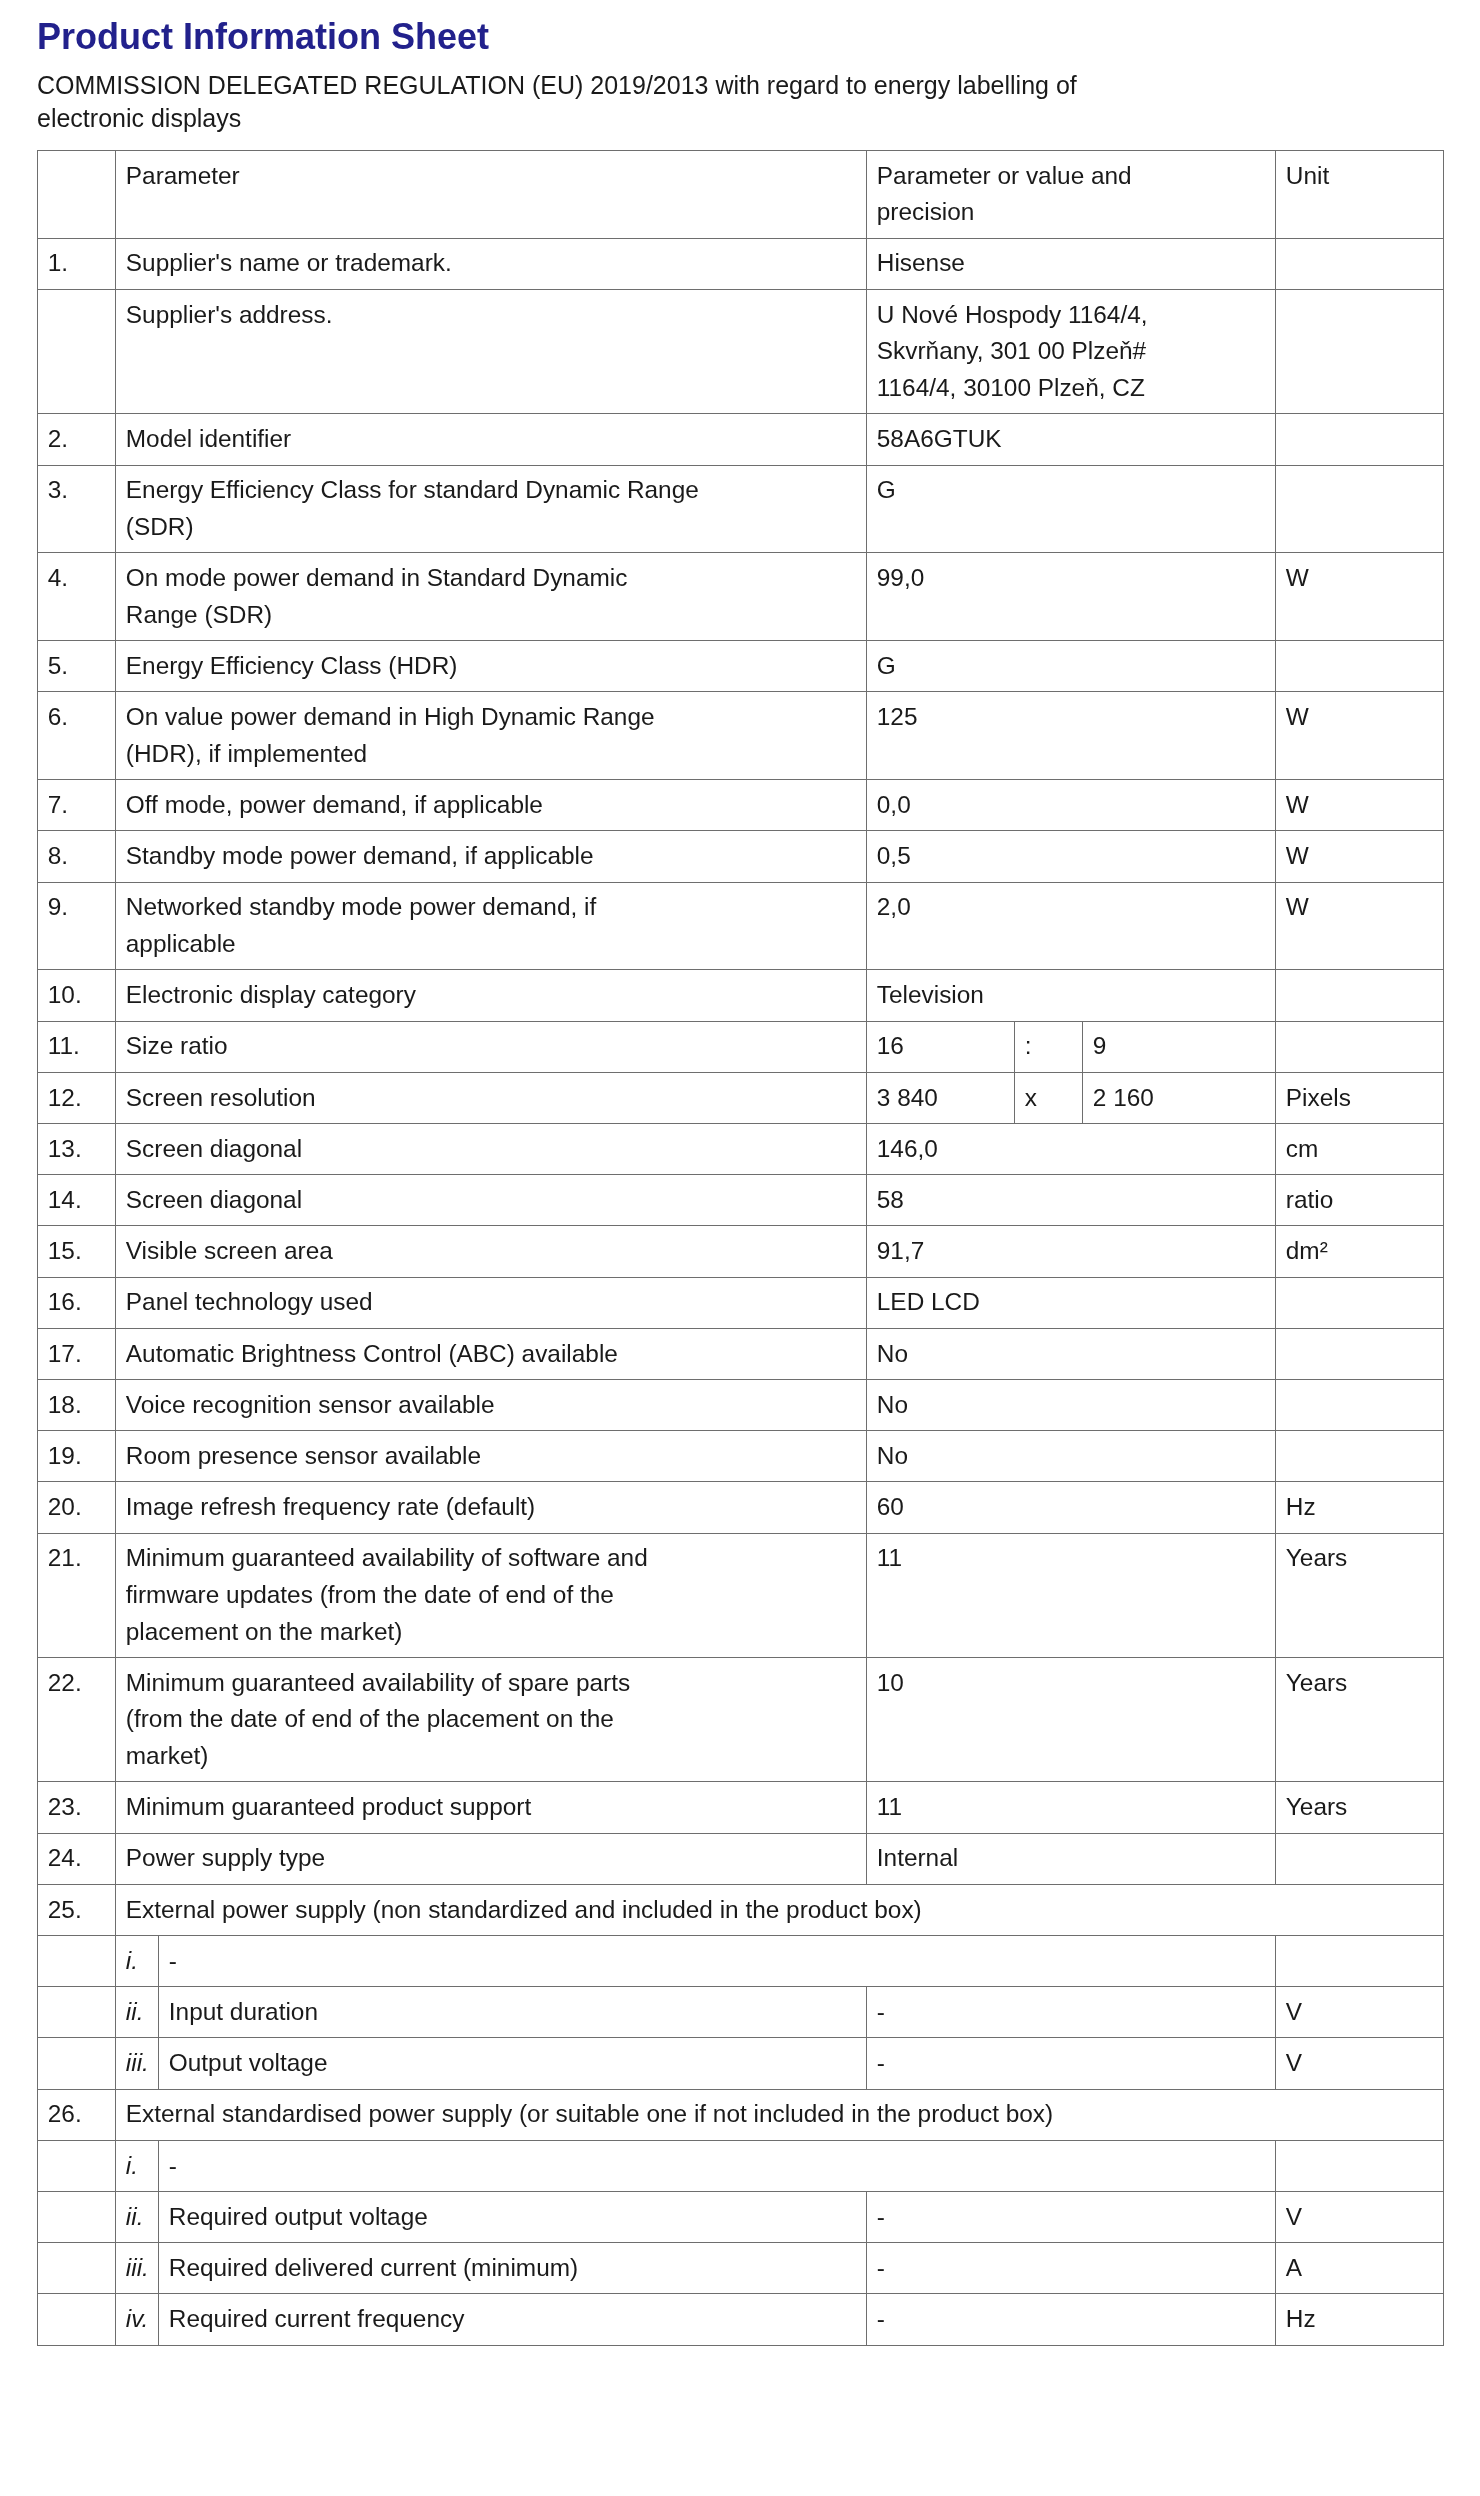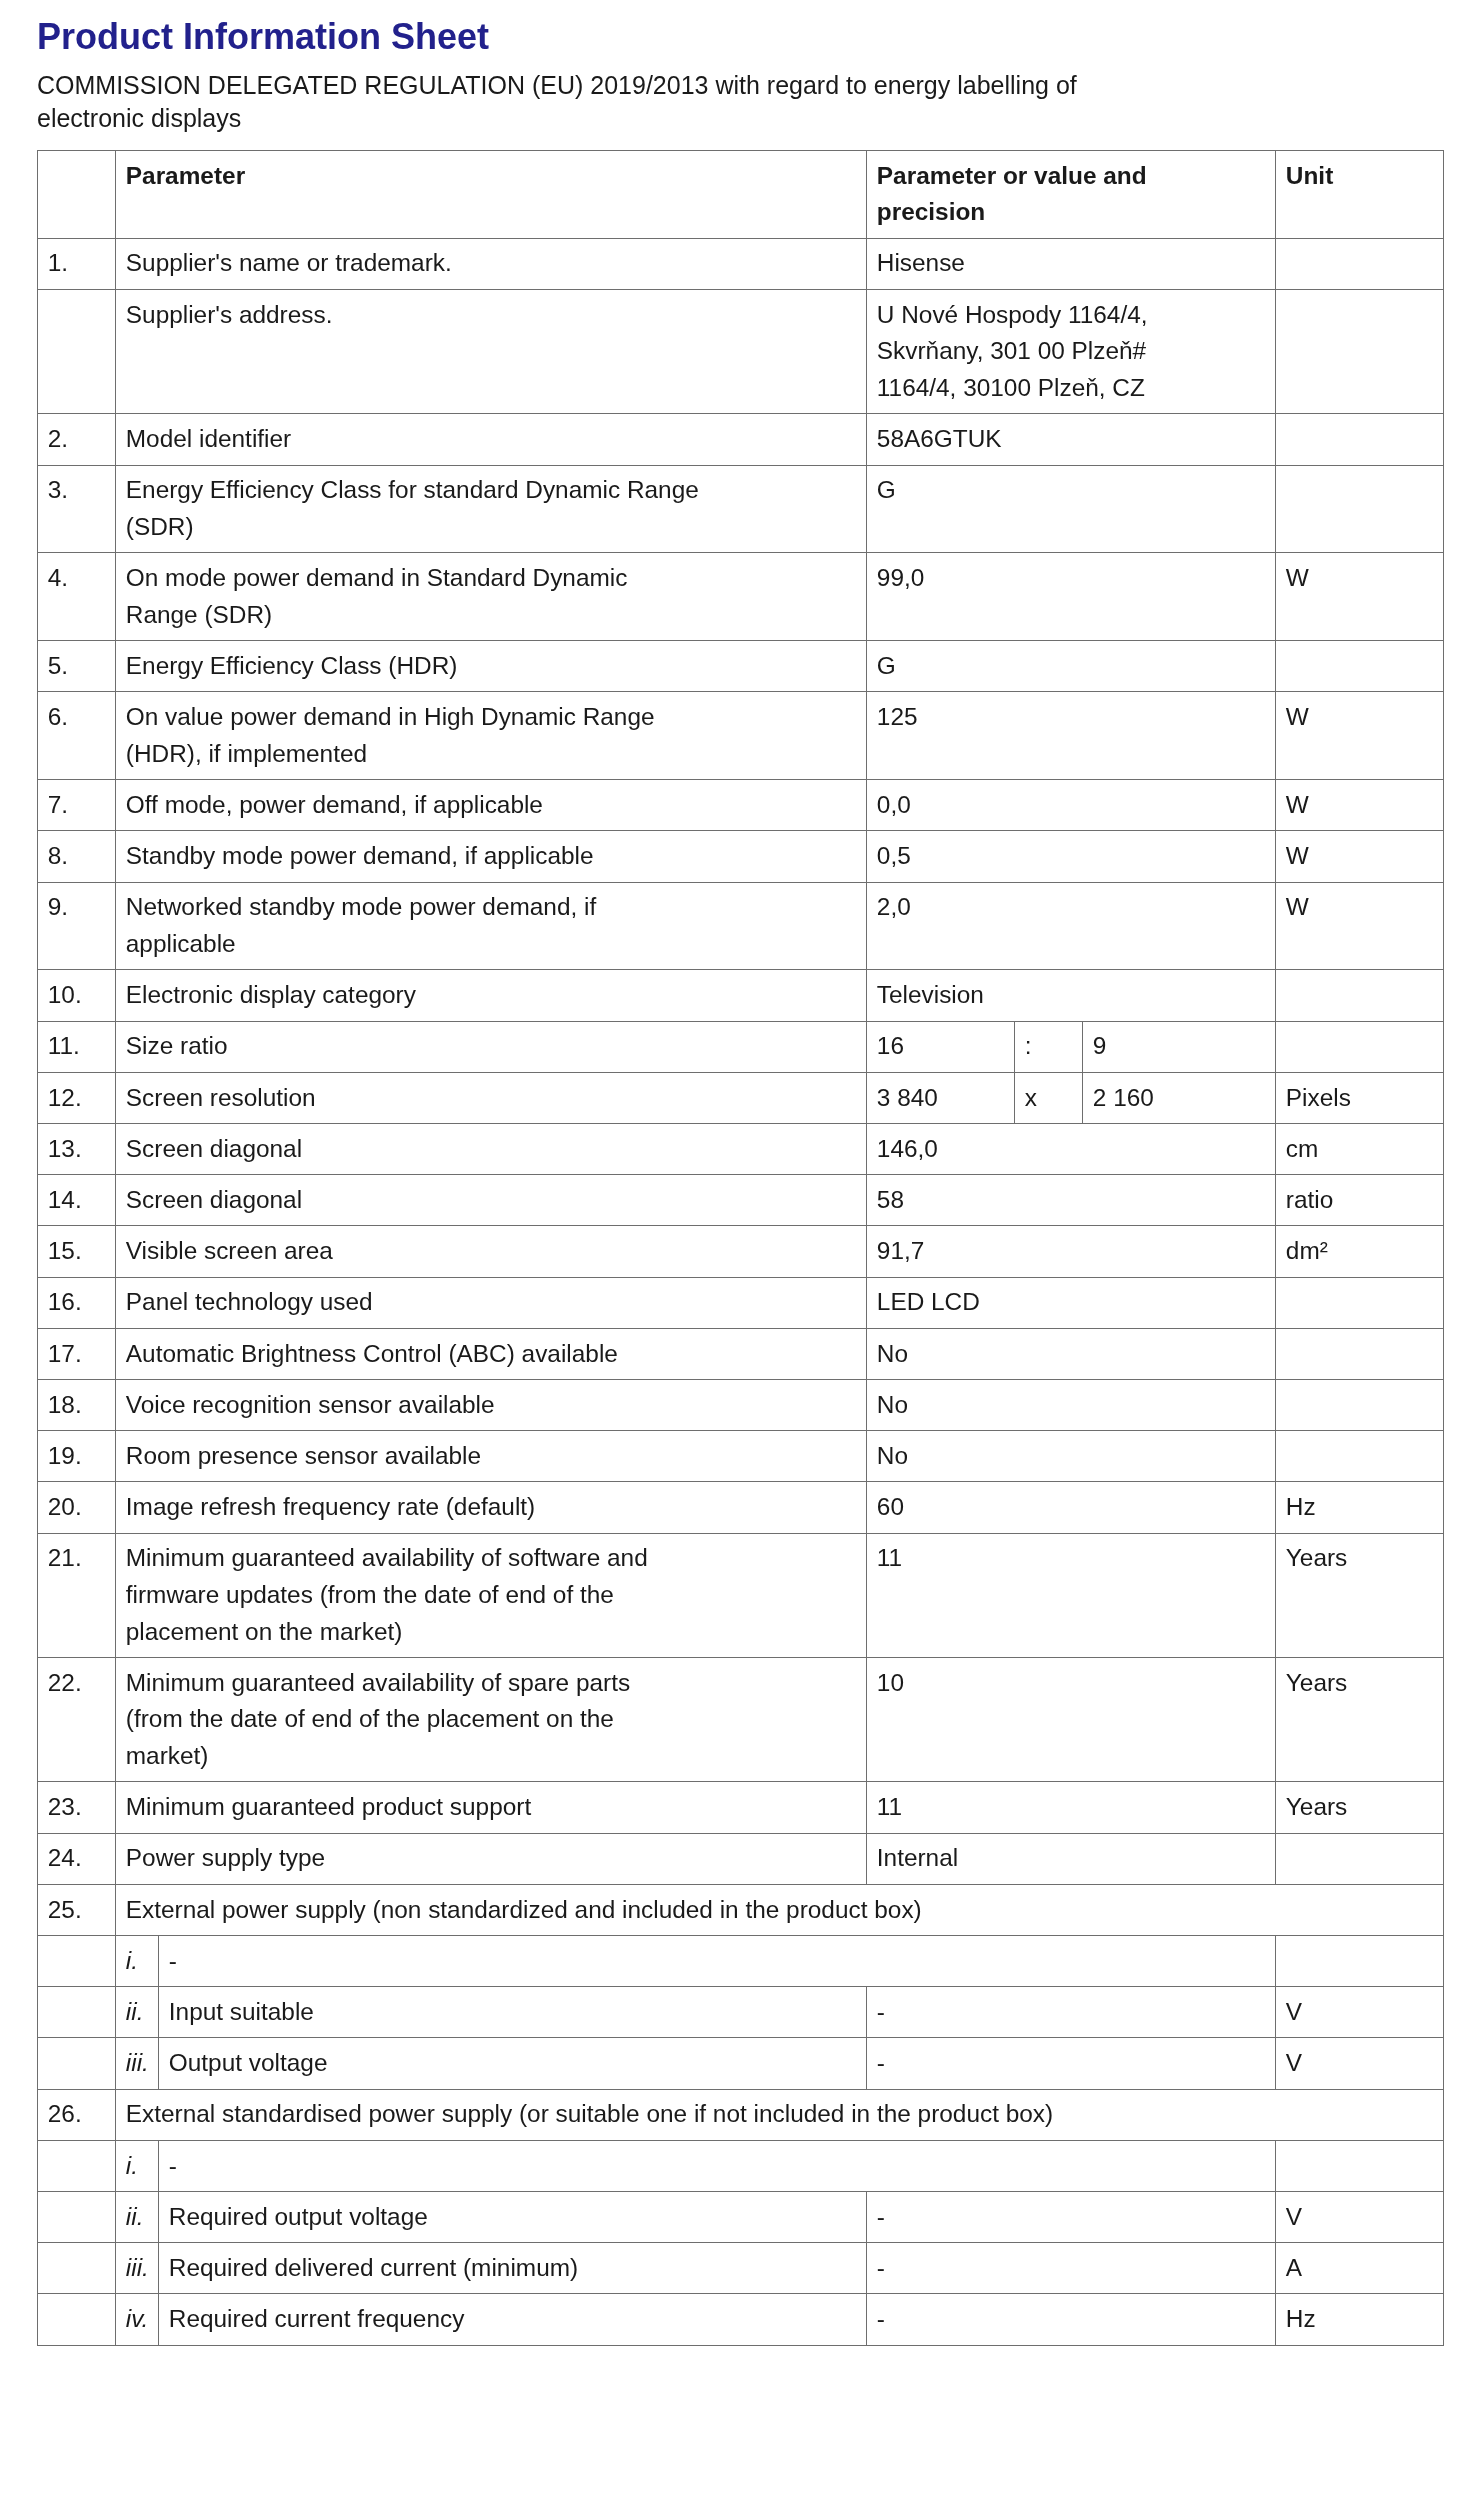--- a/index.html
+++ b/index.html
@@ -30,21 +30,21 @@
   }
   table.info th, table.info td {
     border: 1px solid #6e6e6e;
     font-size: 24.4px;
     line-height: 1.5;
     padding: 6.8px 9.8px;
     vertical-align: top;
     text-align: left;
     overflow: hidden;
   }
-  table.info th { font-weight: 700; white-space: pre-line; }
+  table.info th { font-weight: 400; white-space: pre-line; }
   td.pre { white-space: pre-line; }
   td.right { text-align: right; }
   td.center { text-align: center; }
   td.v3left { padding-left: 29px; }
   td.c-sub { font-style: italic; }
 </style>
 </head>
 <body>
 
 <div class="page">
@@ -242,21 +242,21 @@
         </tr>
         <tr>
           <td class="c-num"></td>
           <td class="c-sub">i.</td>
           <td colspan="4">-</td>
           <td></td>
         </tr>
         <tr>
           <td class="c-num"></td>
           <td class="c-sub">ii.</td>
-          <td class="pre">Input suitable</td>
+          <td class="pre">Input duration</td>
           <td class="right" colspan="3">-</td>
           <td>V</td>
         </tr>
         <tr>
           <td class="c-num"></td>
           <td class="c-sub">iii.</td>
           <td class="pre">Output voltage</td>
           <td class="right" colspan="3">-</td>
           <td>V</td>
         </tr>

